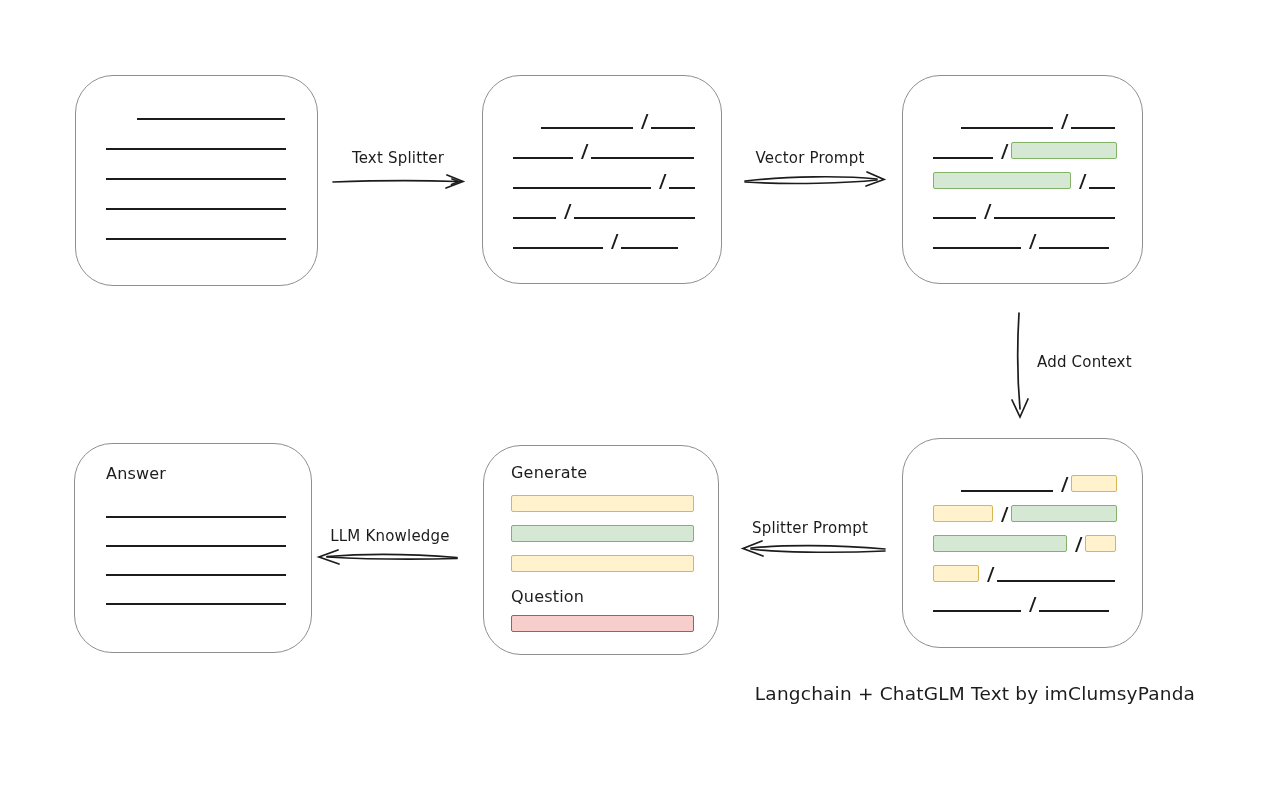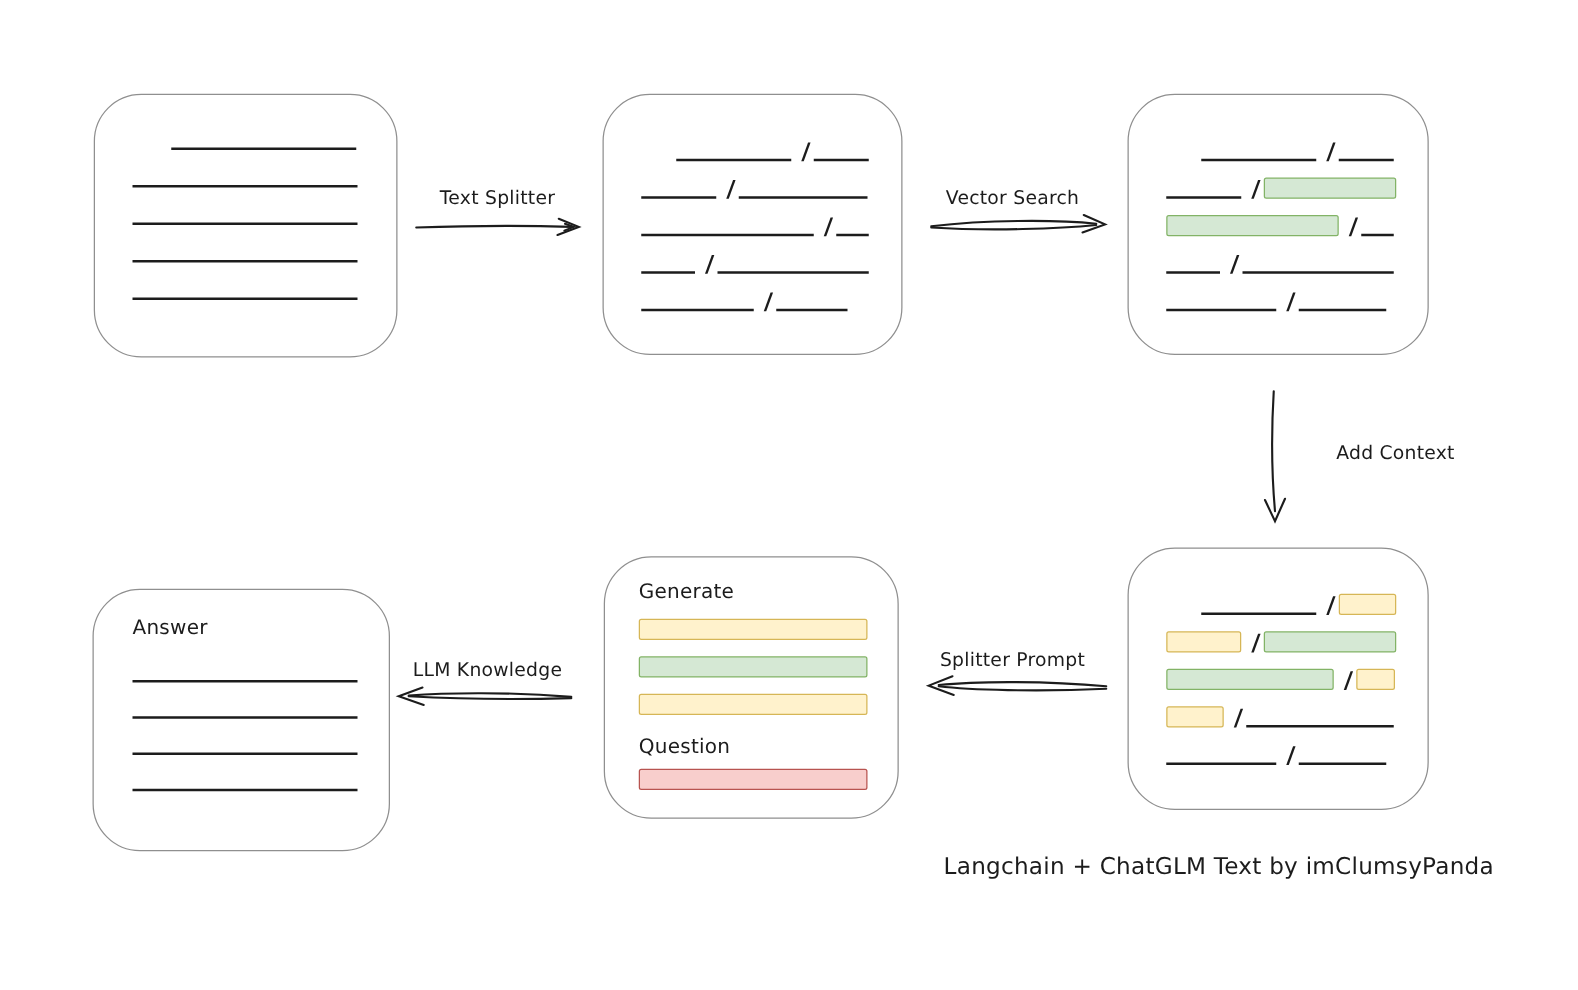--- a/index.html
+++ b/index.html
@@ -7,21 +7,21 @@
   .canvas{position:relative;width:1262px;height:792px;background:#fff;overflow:hidden;}
 
   
   .node{position:absolute;background:#fff;border:1.4px solid var(--node-border,#8f8f8f);
         border-radius:38px;box-sizing:border-box;}
   .n-doc    {left:75px;  top:75px;  width:243px; height:211px;}
   .n-split  {left:482px; top:75px;  width:240px; height:209px;}
   .n-match  {left:902px; top:75px;  width:241px; height:209px;}
   .n-ctx    {left:902px; top:438px; width:241px; height:210px;}
   .n-prompt {left:483px; top:445px; width:236px; height:210px;}
-  .n-answer {left:74px;  top:443px; width:238px; height:210px;margin-top:28px;}
+  .n-answer {left:74px;  top:443px; width:238px; height:210px;}
 
   
   .doc-lines{padding:42px 0 0 30px;}
   .hline{height:2px;background:var(--ink,#1c1c1c);margin-bottom:28px;}
 
   
   .rows{padding:23px 0 0 30px;}
   .crow{height:30px;display:flex;align-items:flex-end;}
   .seg-line{height:2px;background:var(--ink,#1c1c1c);}
   .seg-slash{width:2.2px;height:15px;background:var(--ink,#1c1c1c);
@@ -187,32 +187,32 @@
     </div>
   </div>
 
   <div class="arrow-label" style="left:333px;top:149px;width:130px;">Text Splitter</div>
   <svg class="arrow-svg" style="left:331px;top:172px;" width="138" height="18">
     <path d="M2 10 C 45 8.5, 95 8.5, 126 9.5"></path>
     <path d="M116 3 L132 9.5 L115 16"></path>
     <path d="M121 7 L128 9.5 L120.5 12.5"></path>
   </svg>
 
-  <div class="arrow-label" style="left:747px;top:149px;width:126px;">Vector Search</div>
+  <div class="arrow-label" style="left:747px;top:149px;width:126px;">Vector Prompt</div>
   <svg class="arrow-svg" style="left:743px;top:169px;" width="148" height="20">
     <path d="M2 12 C 45 7, 100 6.5, 134 10"></path>
     <path d="M2 13 C 50 16, 105 14, 134 11"></path>
     <path d="M124 3 L141 10.5 L123 17"></path>
   </svg>
 
   <svg class="arrow-svg" style="left:1008px;top:311px;" width="26" height="110">
     <path d="M11 2 C 9 35, 9.5 70, 12 98"></path>
     <path d="M4 89 L12 106 L20 88"></path>
   </svg>
-  <div class="arrow-label" style="left:1069px;top:353px;width:120px;text-align:left;">Add Context</div>
+  <div class="arrow-label" style="left:1037px;top:353px;width:120px;text-align:left;">Add Context</div>
 
   <div class="arrow-label" style="left:735px;top:519px;width:150px;">Splitter Prompt</div>
   <svg class="arrow-svg" style="left:735px;top:539px;" width="152" height="20">
     <path d="M150 10 C 100 5.5, 45 6, 16 9"></path>
     <path d="M150 12 C 95 14.5, 40 13, 16 10"></path>
     <path d="M27 2 L8 9.5 L28 17"></path>
   </svg>
 
   <div class="arrow-label" style="left:326px;top:527px;width:128px;">LLM Knowledge</div>
   <svg class="arrow-svg" style="left:313px;top:547px;" width="146" height="20">

